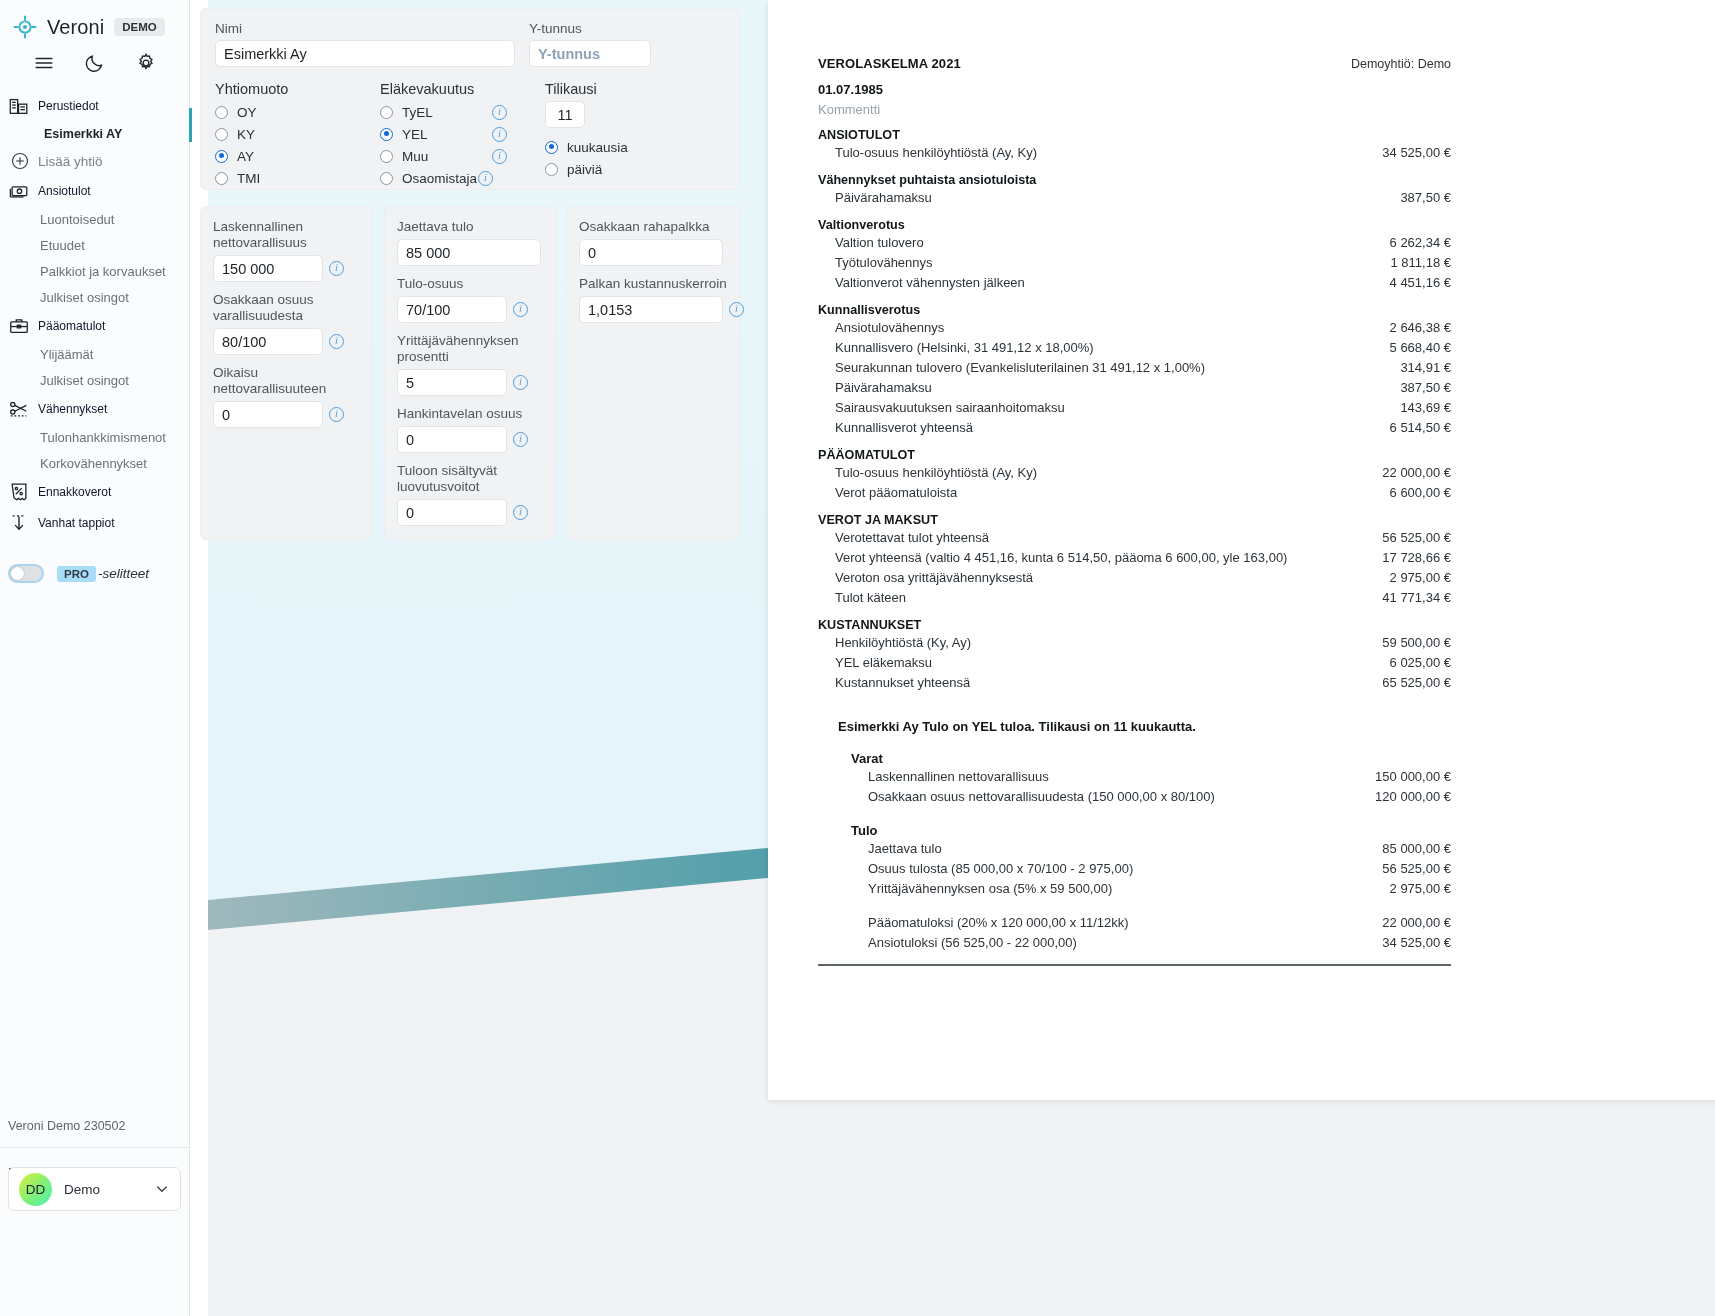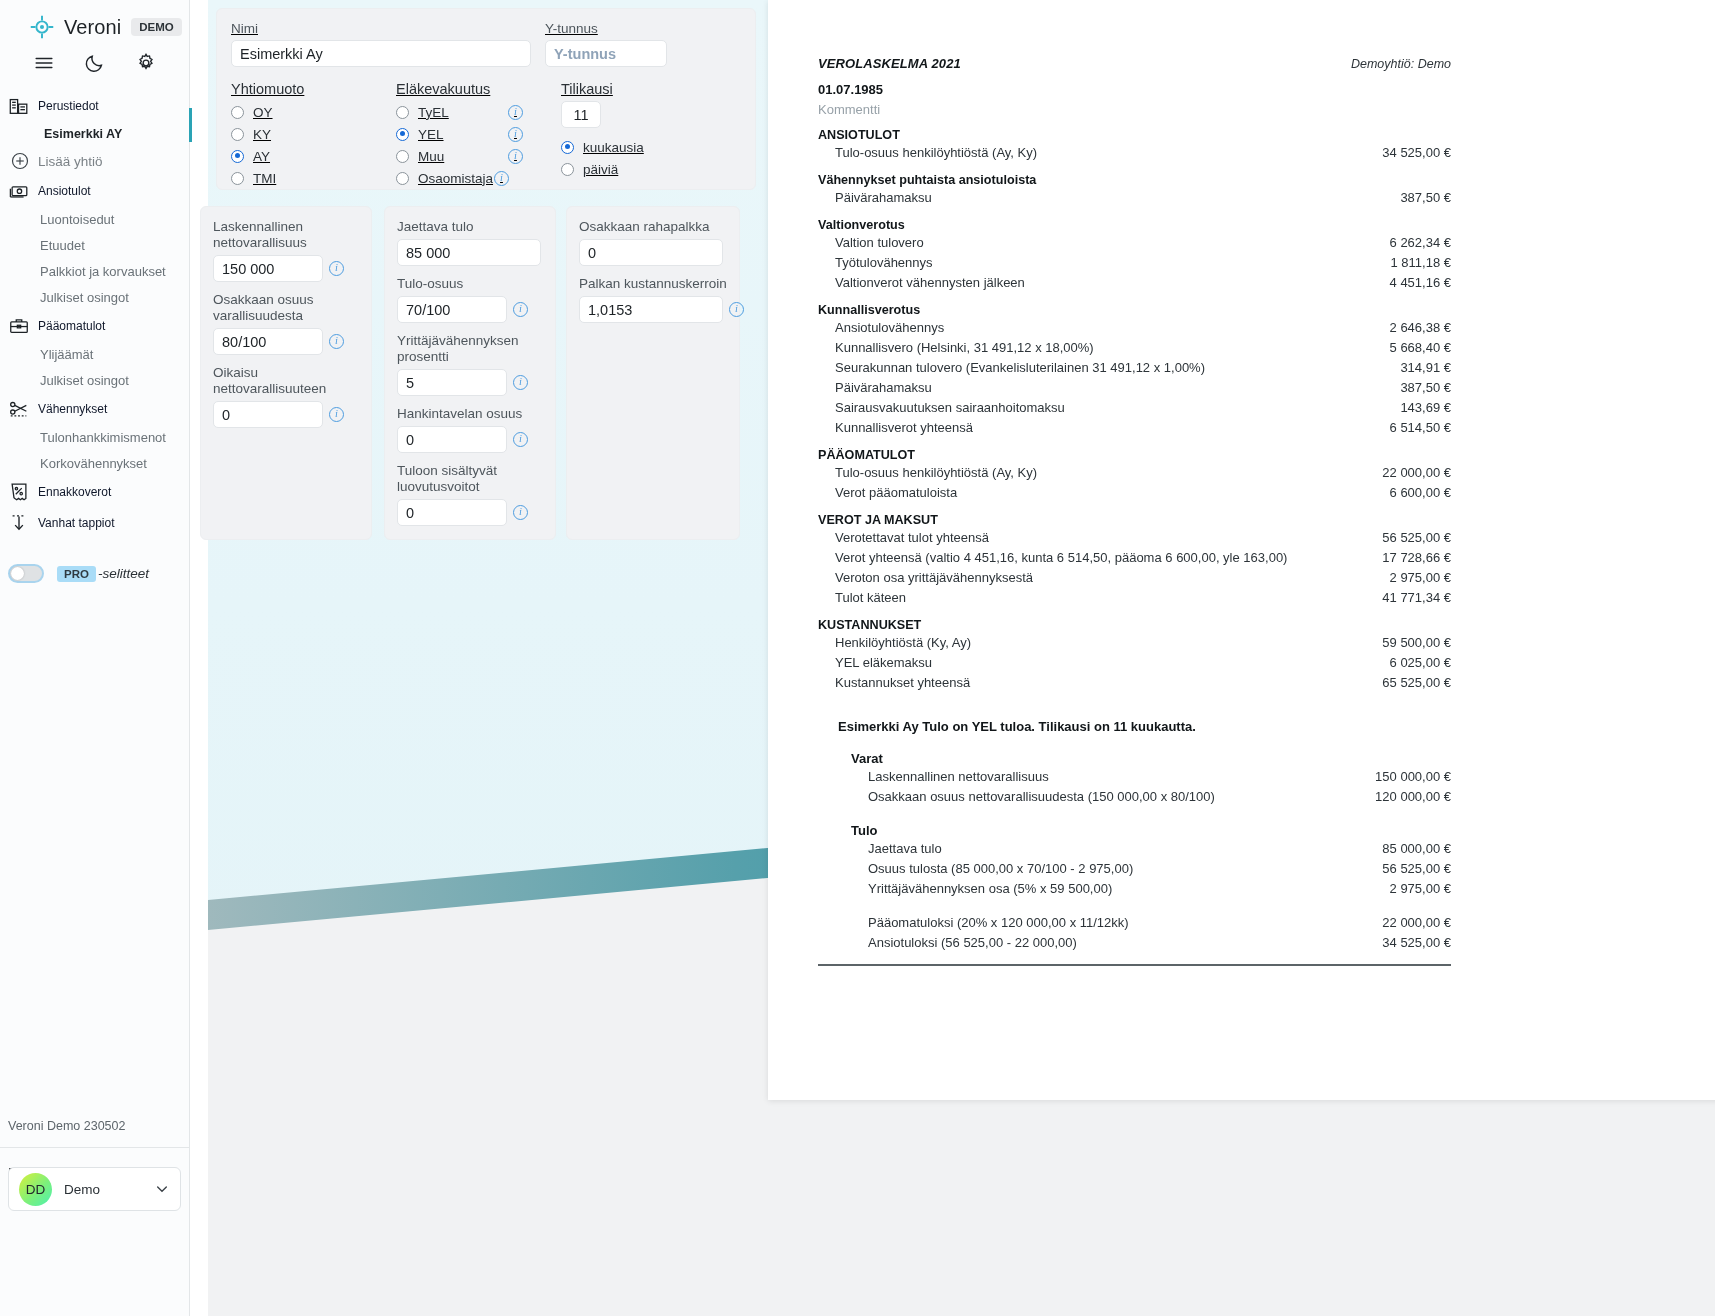--- a/index.html
+++ b/index.html
@@ -42,21 +42,21 @@
   
   .sidebar {
     position: absolute; left: 0; top: 0;
     width: 190px; height: 1316px;
     background: #fbfcfd;
     border-right: 1px solid #e3e6e8;
     z-index: 10;
   }
   .brand {
     display: flex; align-items: center;
-    padding: 10px 0 0 29px;
+    padding: 10px 0 0 12px;
     height: 44px;
   }
   .brand .logo { width: 26px; height: 26px; flex: 0 0 26px; }
   .brand .brand-name {
     font-size: 20px; color: #1d2226; margin-left: 9px; letter-spacing: .1px;
   }
   .brand .demo-chip {
     margin-left: 10px;
     background: #e9eaec; color: #2d3338;
     font-size: 11.5px; font-weight: bold;
@@ -143,21 +143,21 @@
     width: 3px; height: 34px; background: #2aa3b5; z-index: 11;
   }
 
   
   .forms { position: absolute; left: 200px; top: 8px; z-index: 5; }
   .card {
     background: #f1f2f4;
     border-radius: 6px;
     border: 1px solid #eceef0;
   }
-  .card-top { position:absolute; left:16px; top:0; width: 540px; height: 182px; padding: 12px 14px; text-decoration: underline;}
+  .card-top { position:absolute; left:0; top:0; width: 540px; height: 182px; padding: 12px 14px;}
   .fl { font-size: 13.5px; color: #4e565c; margin-bottom: 4px; display:block; }
   .inp {
     background:#fff; border:1px solid #e2e5e8; border-radius:5px;
     height: 27px; font-size: 14.5px; color:#1d2226;
     padding: 0 8px; font-family: "Liberation Sans", sans-serif;
     outline: none;
   }
   .inp::placeholder { color:#8fa3b8; font-weight: bold; }
 
   .row-top { display:flex; gap: 14px; }
@@ -208,21 +208,21 @@
   
   .report {
     position: absolute; left: 768px; top: 0;
     width: 1490px; height: 1100px;
     background: #ffffff;
     box-shadow: 0 1px 6px rgba(0,0,0,.10);
     z-index: 6;
     overflow: hidden;
   }
   .report-inner { padding: 56px 62px 0 50px; width: 745px; }
-  .rep-head { display:flex; justify-content:space-between; align-items:baseline;font-style:italic; }
+  .rep-head { display:flex; justify-content:space-between; align-items:baseline; }
   .rep-title { font-size: 13px; font-weight: bold; color:#111619; letter-spacing:.1px;}
   .rep-company { font-size: 12.5px; color:#2d3439;margin-left:48px; }
   .rep-date { font-size: 13px; font-weight: bold; color:#111619; margin-top: 11px; }
   .rep-comment { font-size: 13px; color:#97a1a8; margin-top: 5px; }
 
   .sec-head { font-size: 12.6px; font-weight: bold; color:#111619; margin-top: 11px; }
   .line {
     display:flex; justify-content:space-between;
     font-size: 13px; color:#2d3439;
     padding: 2.5px 0 2.5px 17px;

